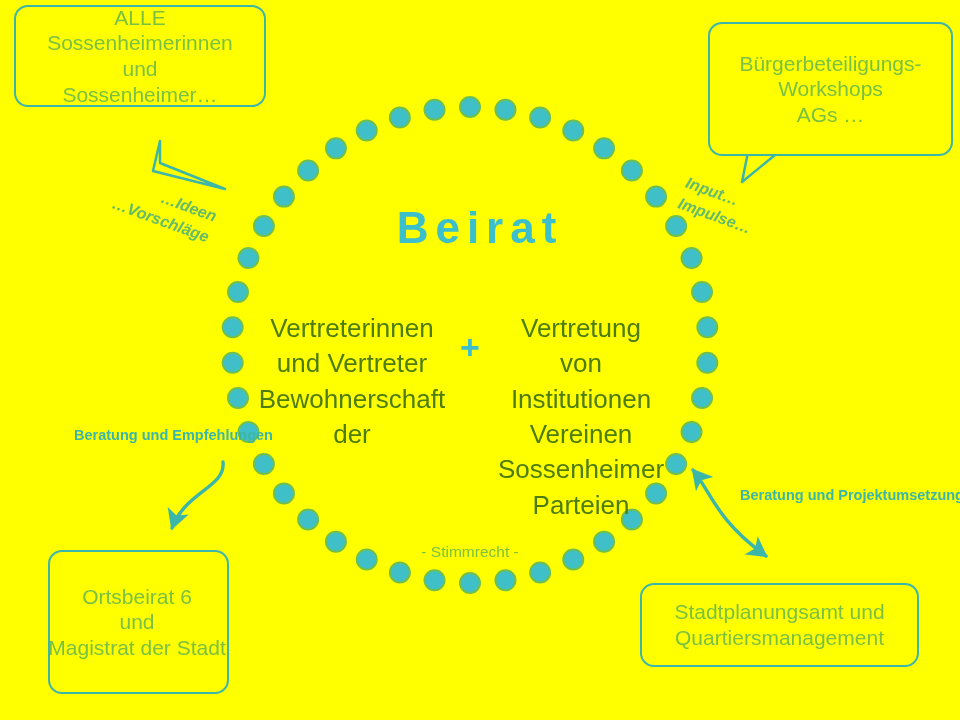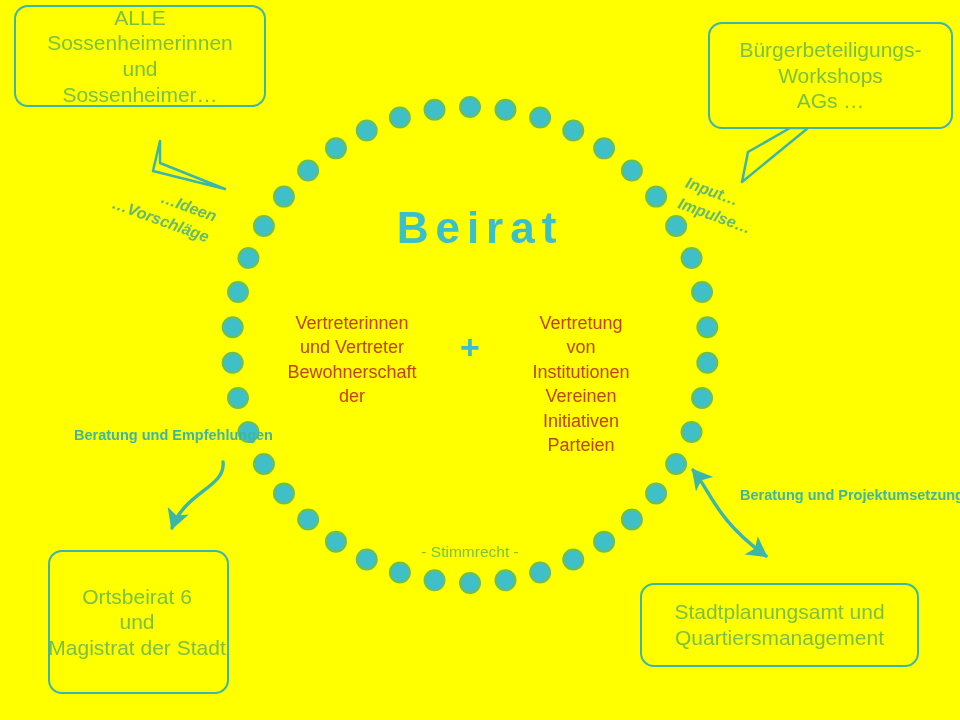--- a/index.html
+++ b/index.html
@@ -32,21 +32,21 @@
     color: #7ac143;
     font-size: 21px;
     line-height: 1.22;
     text-align: center;
     padding: 4px 10px;
     z-index: 6;
   }
   .box .ln { display: block; white-space: nowrap; }
 
   #box-alle            { left: 14px;  top: 5px;   width: 252px; height: 102px; }
-  #box-workshops       { left: 708px; top: 22px;  width: 245px; height: 107px; }
+  #box-workshops       { left: 708px; top: 22px;  width: 245px; height: 134px; }
   #box-ortsbeirat      { left: 48px;  top: 550px; width: 181px; height: 144px; padding-left: 7px; }
   #box-stadtplanung    { left: 640px; top: 583px; width: 279px; height: 84px;  }
 
   
   .svg-layer {
     position: absolute;
     left: 0; top: 0;
     width: 960px;
     height: 720px;
   }
@@ -63,22 +63,22 @@
     color: #3bbfcb;
     font-size: 44px;
     font-weight: bold;
     letter-spacing: 7px;
     z-index: 3;
   }
 
   
   .col {
     position: absolute;
-    color: #c2410c;
-    font-size: 18px;
+    color: #4d7c0f;
+    font-size: 26px;
     line-height: 1.36;
     text-align: center;
     z-index: 3;
   }
   #col-left  { left: 258px; top: 311px; width: 188px; }
   #col-right { left: 492px; top: 311px; width: 178px; }
   .col .ln { display: block; white-space: nowrap; }
 
   #plus-sign {
     position: absolute;
@@ -191,21 +191,21 @@
     <span class="ln">der</span>
   </div>
 
   <div id="plus-sign">+</div>
 
   <div class="col" id="col-right">
     <span class="ln">Vertretung</span>
     <span class="ln">von</span>
     <span class="ln">Institutionen</span>
     <span class="ln">Vereinen</span>
-    <span class="ln">Initiativen</span>
+    <span class="ln">Sossenheimer</span>
     <span class="ln">Parteien</span>
   </div>
 
   <div id="stimmrecht">- Stimmrecht -</div>
 
   <div class="box" id="box-alle">
     <span class="ln">ALLE</span>
     <span class="ln">Sossenheimerinnen</span>
     <span class="ln">und</span>
     <span class="ln">Sossenheimer…</span>

